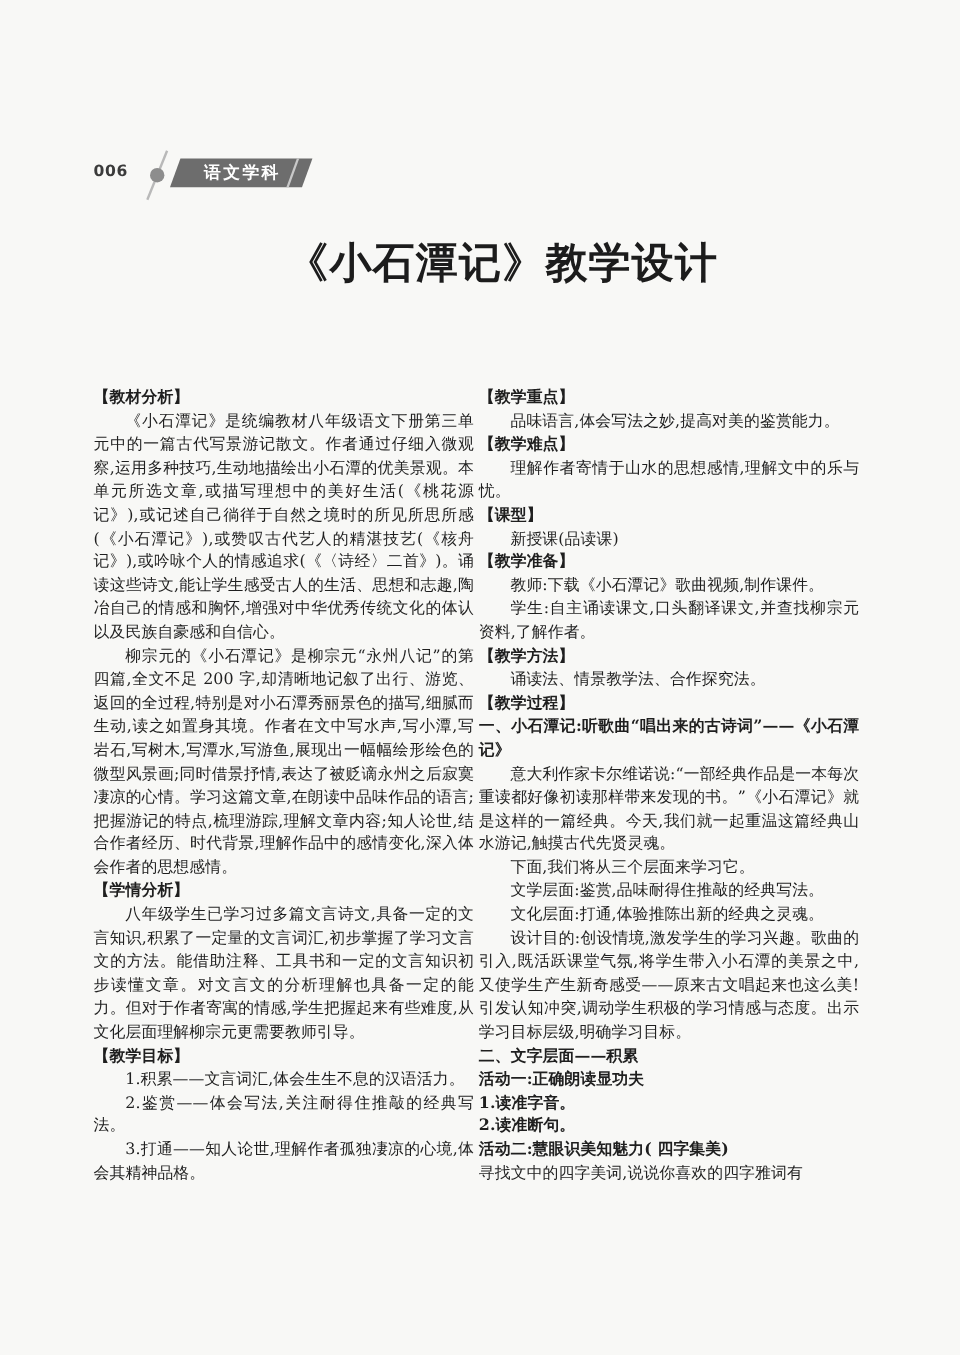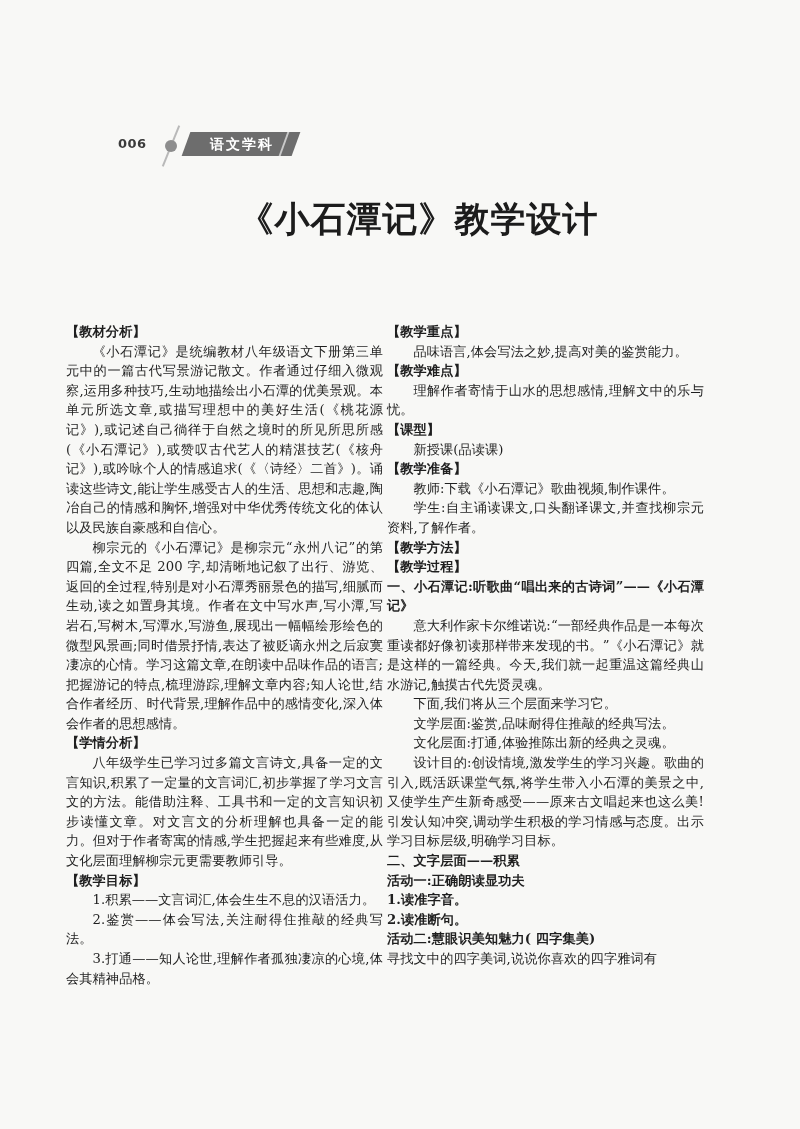--- a/index.html
+++ b/index.html
@@ -18,21 +18,20 @@
     overflow: hidden;
     box-sizing: border-box;
   }
   
   .header {
     position: absolute;
     left: 78px;
     top: 126px;
     width: 300px;
     height: 40px;
-    margin-left: 40px;
   }
   .header-folio {
     position: absolute;
     left: 0;
     top: 10px;
     font-family: "DejaVu Sans", "Liberation Sans", sans-serif;
     font-weight: bold;
     font-size: 13px;
     letter-spacing: 0.5px;
     color: #3b3b3b;
@@ -109,21 +108,21 @@
     letter-spacing: 3px;
     font-family: "DejaVu Serif", "Liberation Serif", serif;
   }
   .doc-byline .gap {
     display: inline-block;
     width: 16px;
   }
   
   .columns {
     position: absolute;
-    left: 66px;
+    left: 78px;
     top: 322px;
     width: 652px;
     display: flex;
     gap: 4px;
   }
   .col {
     width: 317px;
   }
   .p {
     font-size: 13.2px;
@@ -179,20 +178,21 @@
         <p class="p head">【教学重点】</p>
         <p class="p indent">品味语言,体会写法之妙,提高对美的鉴赏能力。</p>
         <p class="p head">【教学难点】</p>
         <p class="p indent">理解作者寄情于山水的思想感情,理解文中的乐与忧。</p>
         <p class="p head">【课型】</p>
         <p class="p indent">新授课(品读课)</p>
         <p class="p head">【教学准备】</p>
         <p class="p indent">教师:下载《小石潭记》歌曲视频,制作课件。</p>
         <p class="p indent">学生:自主诵读课文,口头翻译课文,并查找柳宗元资料,了解作者。</p>
         <p class="p head">【教学方法】</p>
+        <p class="p indent">诵读法、情景教学法、合作探究法。</p>
         <p class="p head">【教学过程】</p>
         <p class="p sub indent">一、小石潭记:听歌曲“唱出来的古诗词”——《小石潭记》</p>
         <p class="p indent">意大利作家卡尔维诺说:“一部经典作品是一本每次重读都好像初读那样带来发现的书。”《小石潭记》就是这样的一篇经典。今天,我们就一起重温这篇经典山水游记,触摸古代先贤灵魂。</p>
         <p class="p indent">下面,我们将从三个层面来学习它。</p>
         <p class="p indent">文学层面:鉴赏,品味耐得住推敲的经典写法。</p>
         <p class="p indent">文化层面:打通,体验推陈出新的经典之灵魂。</p>
         <p class="p indent">设计目的:创设情境,激发学生的学习兴趣。歌曲的引入,既活跃课堂气氛,将学生带入小石潭的美景之中,又使学生产生新奇感受——原来古文唱起来也这么美! 引发认知冲突,调动学生积极的学习情感与态度。出示学习目标层级,明确学习目标。</p>
         <p class="p sub">二、文字层面——积累</p>
         <p class="p sub">活动一:正确朗读显功夫</p>
         <p class="p sub">1.读准字音。</p>

